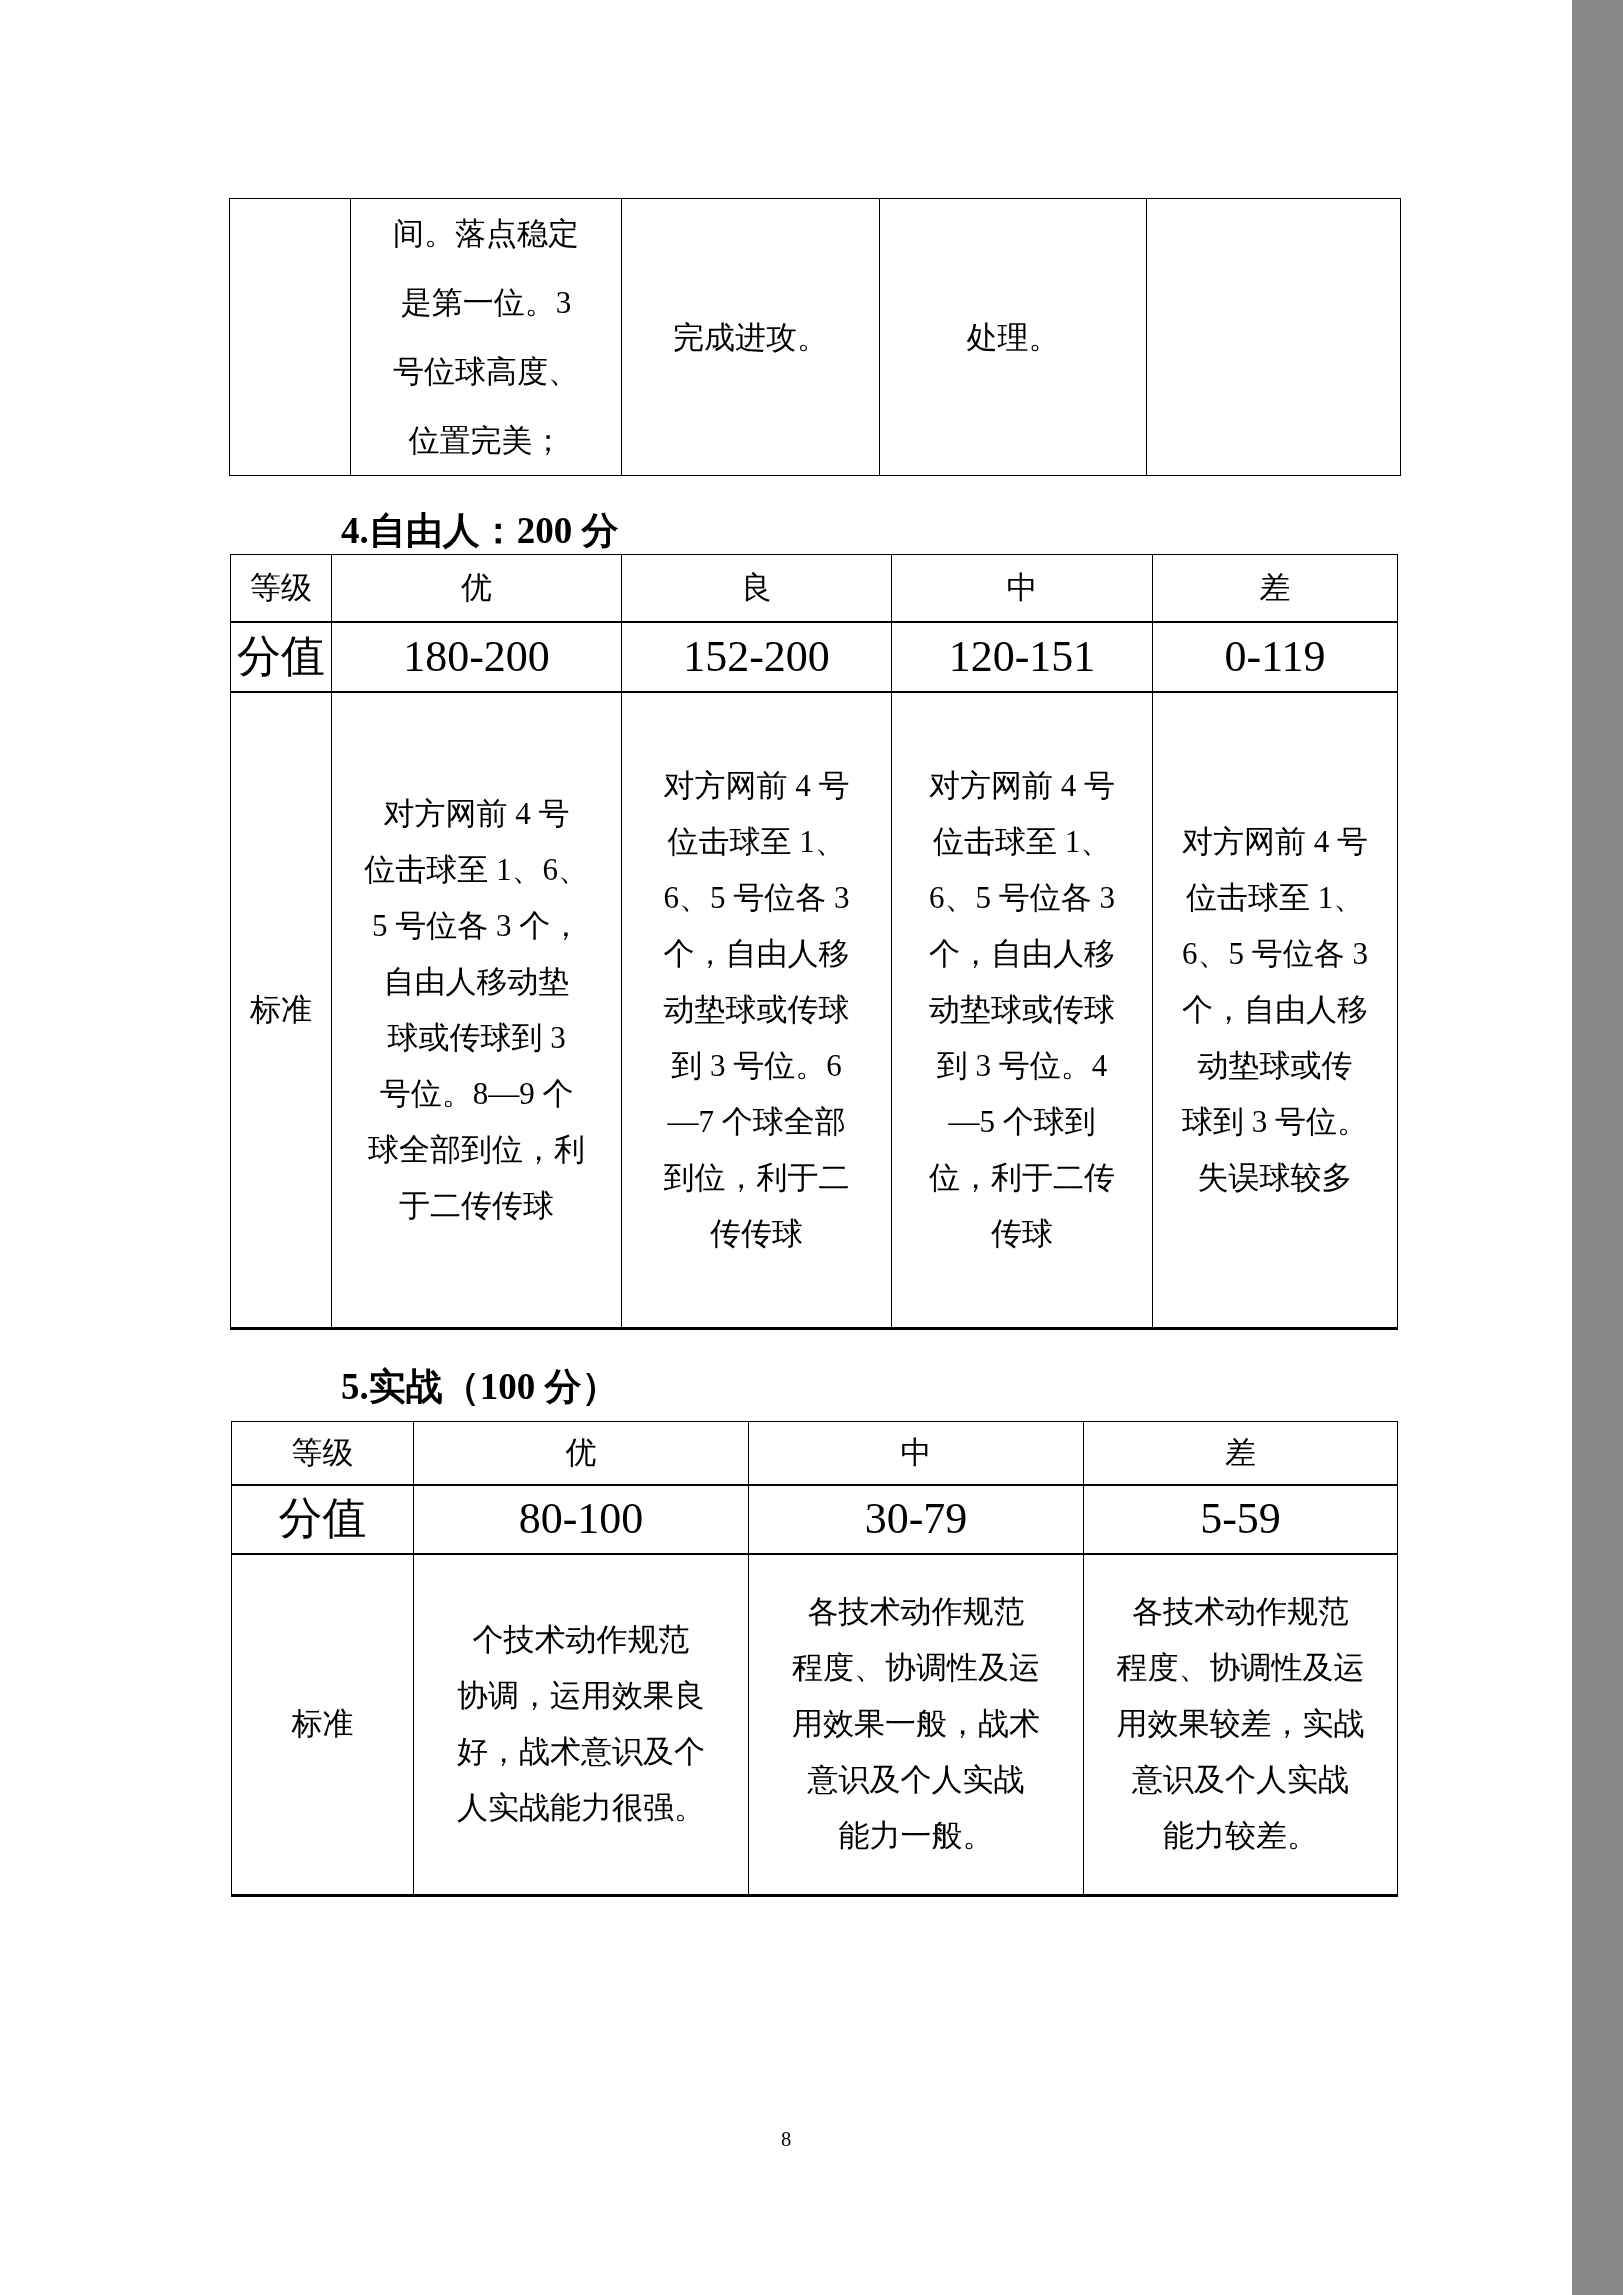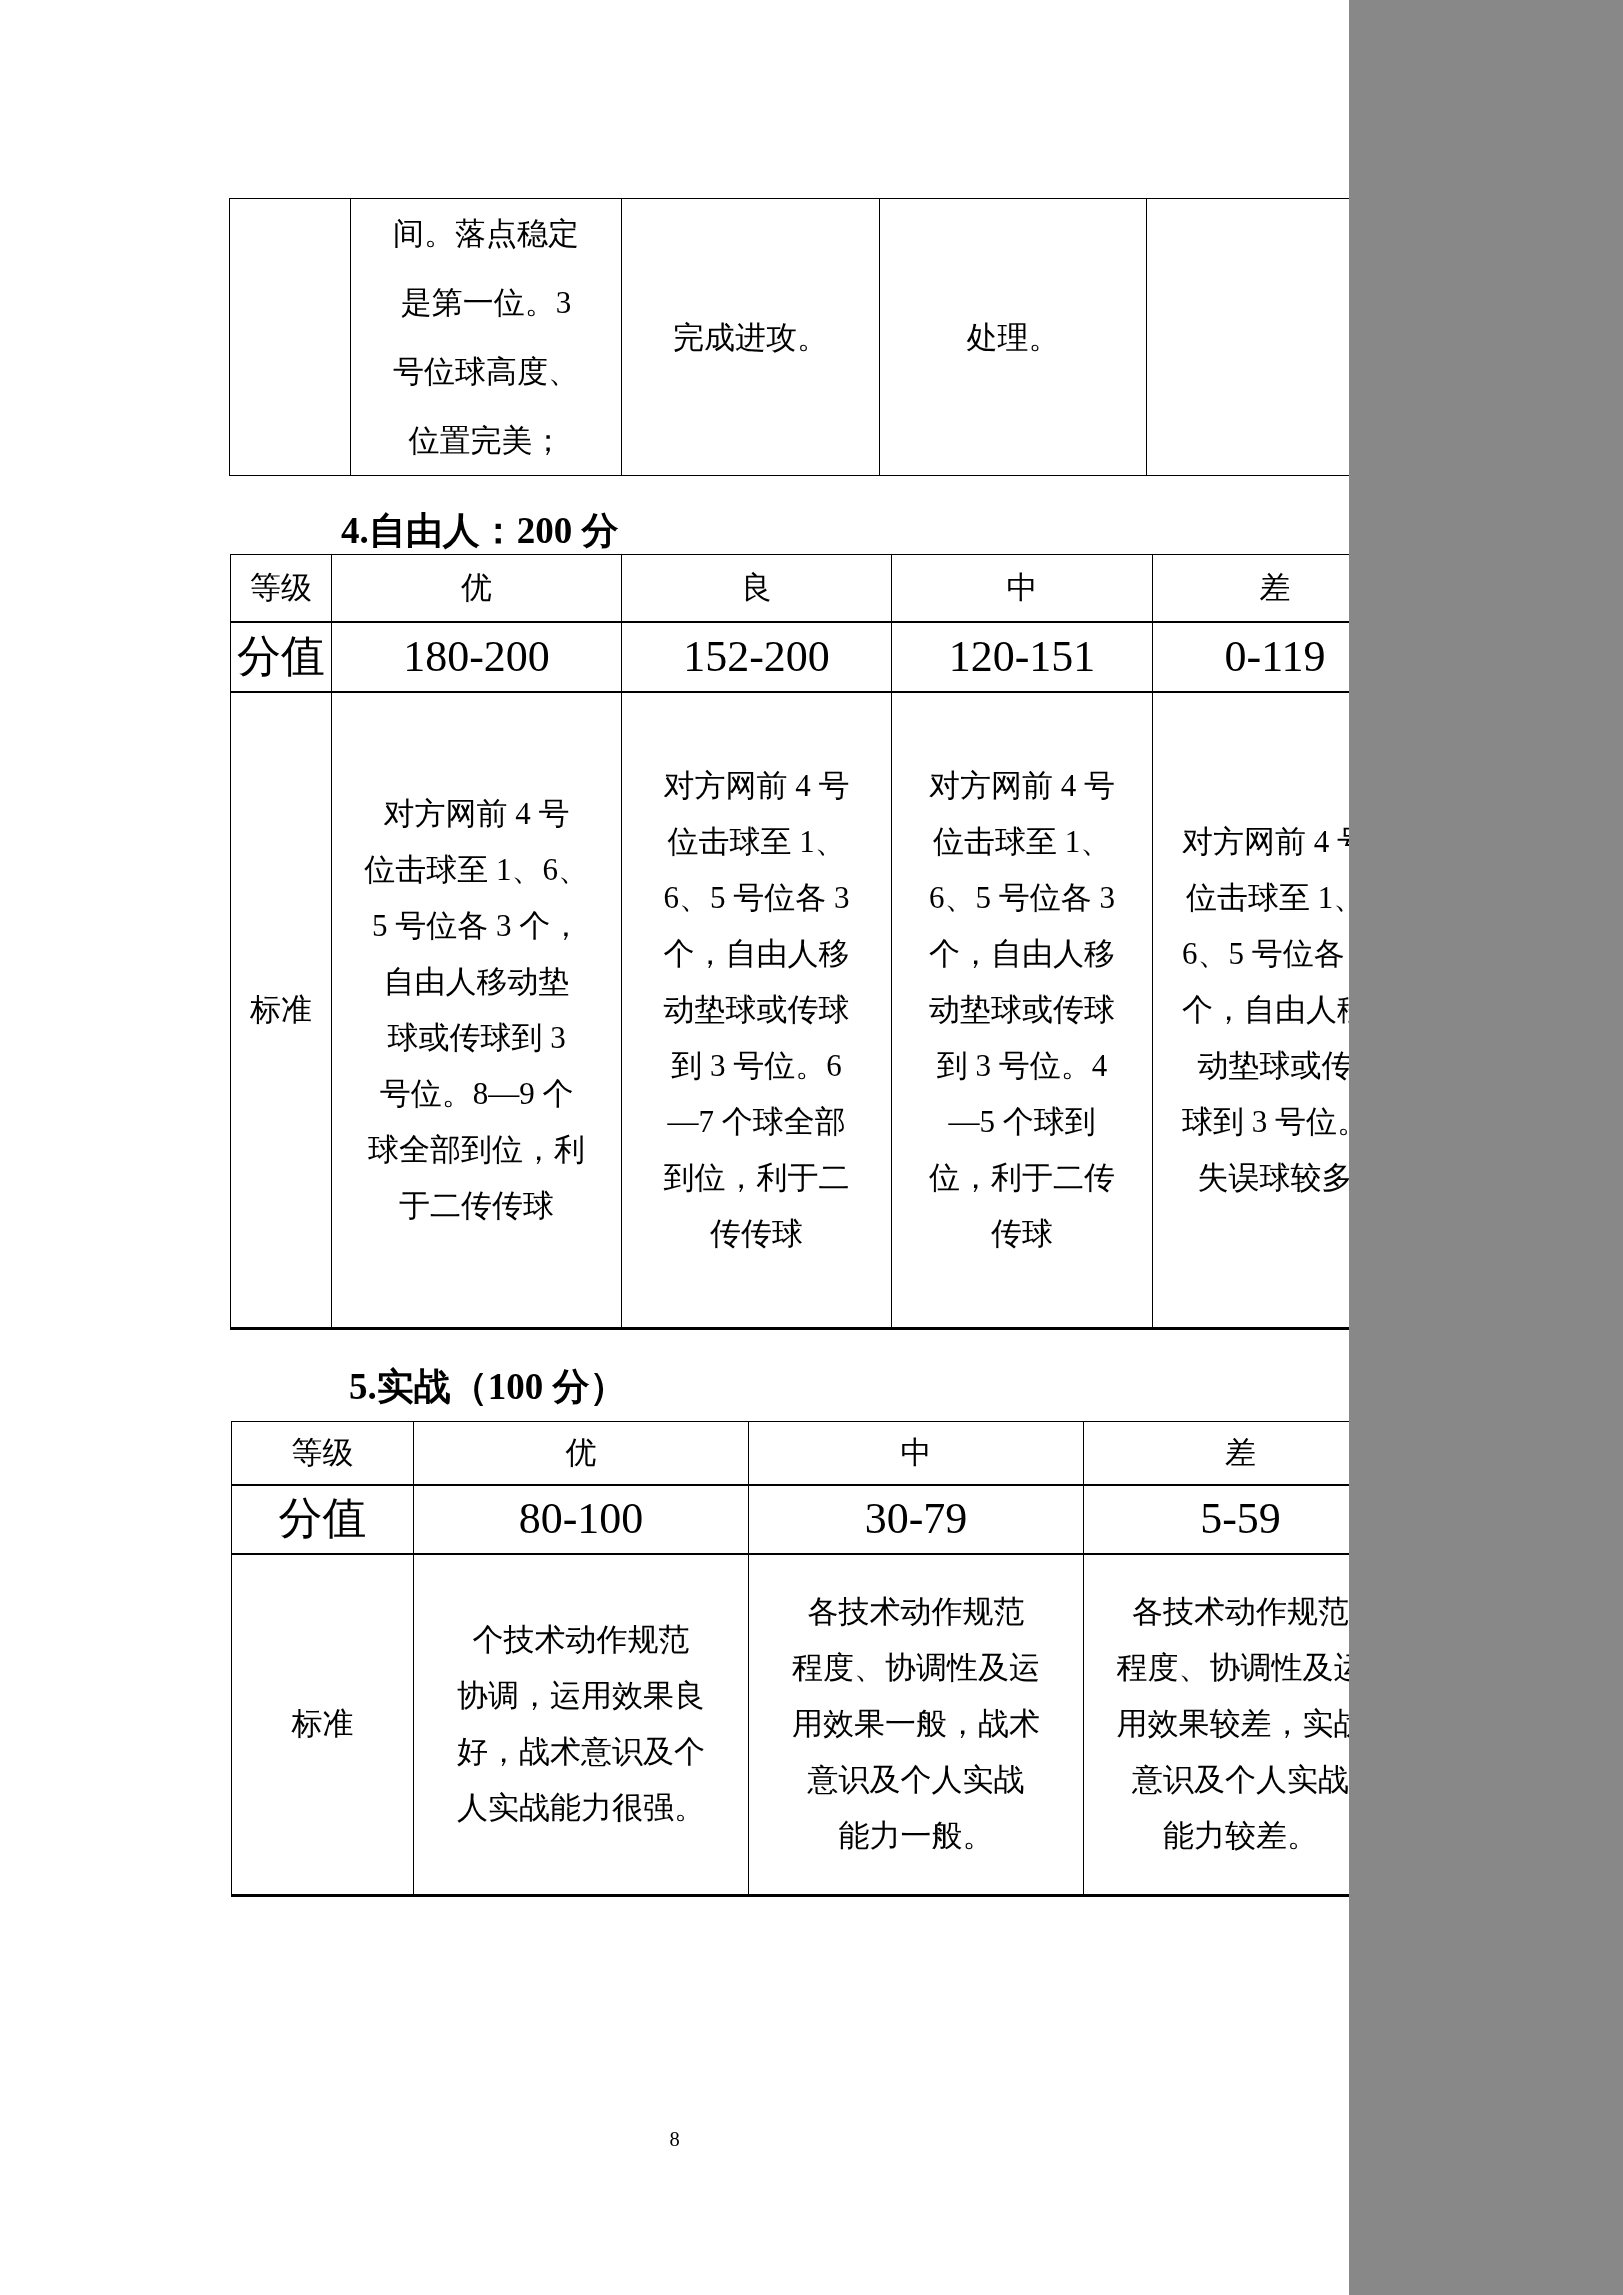--- a/index.html
+++ b/index.html
@@ -1,18 +1,18 @@
 <!DOCTYPE html>
 <html style="font-size:11px"><head>
 <meta charset="utf-8">
 <style>
   html,body{margin:0;padding:0;background:#888;}
   .page{
     position:relative;
-    width:1349px;height:2295px;
+    width:1572px;height:2295px;
     background:#ffffff;
     color:#000;
     font-family:"Liberation Serif","DejaVu Serif",serif;
     overflow:hidden;
   }
   table.tbl{
     position:absolute;
     border-collapse:collapse;
     table-layout:fixed;
   }
@@ -40,21 +40,21 @@
   .t4{left:230px;top:554px;width:1167px;}
   .t5{left:231px;top:1421px;width:1166px;}
   .heading{
     position:absolute;
     font-weight:bold;
     font-size:37px;
     white-space:pre;
     margin-left:21px;
   }
   .h4{left:320px;top:506px;}
-  .h5{left:328px;top:1362px;}
+  .h5{left:320px;top:1362px;}
   .pageno{
     position:absolute;
     left:0;right:0;top:2128px;
     text-align:center;
     font-size:20.5px;
   }
 </style>
 </head>
 <body>
 

